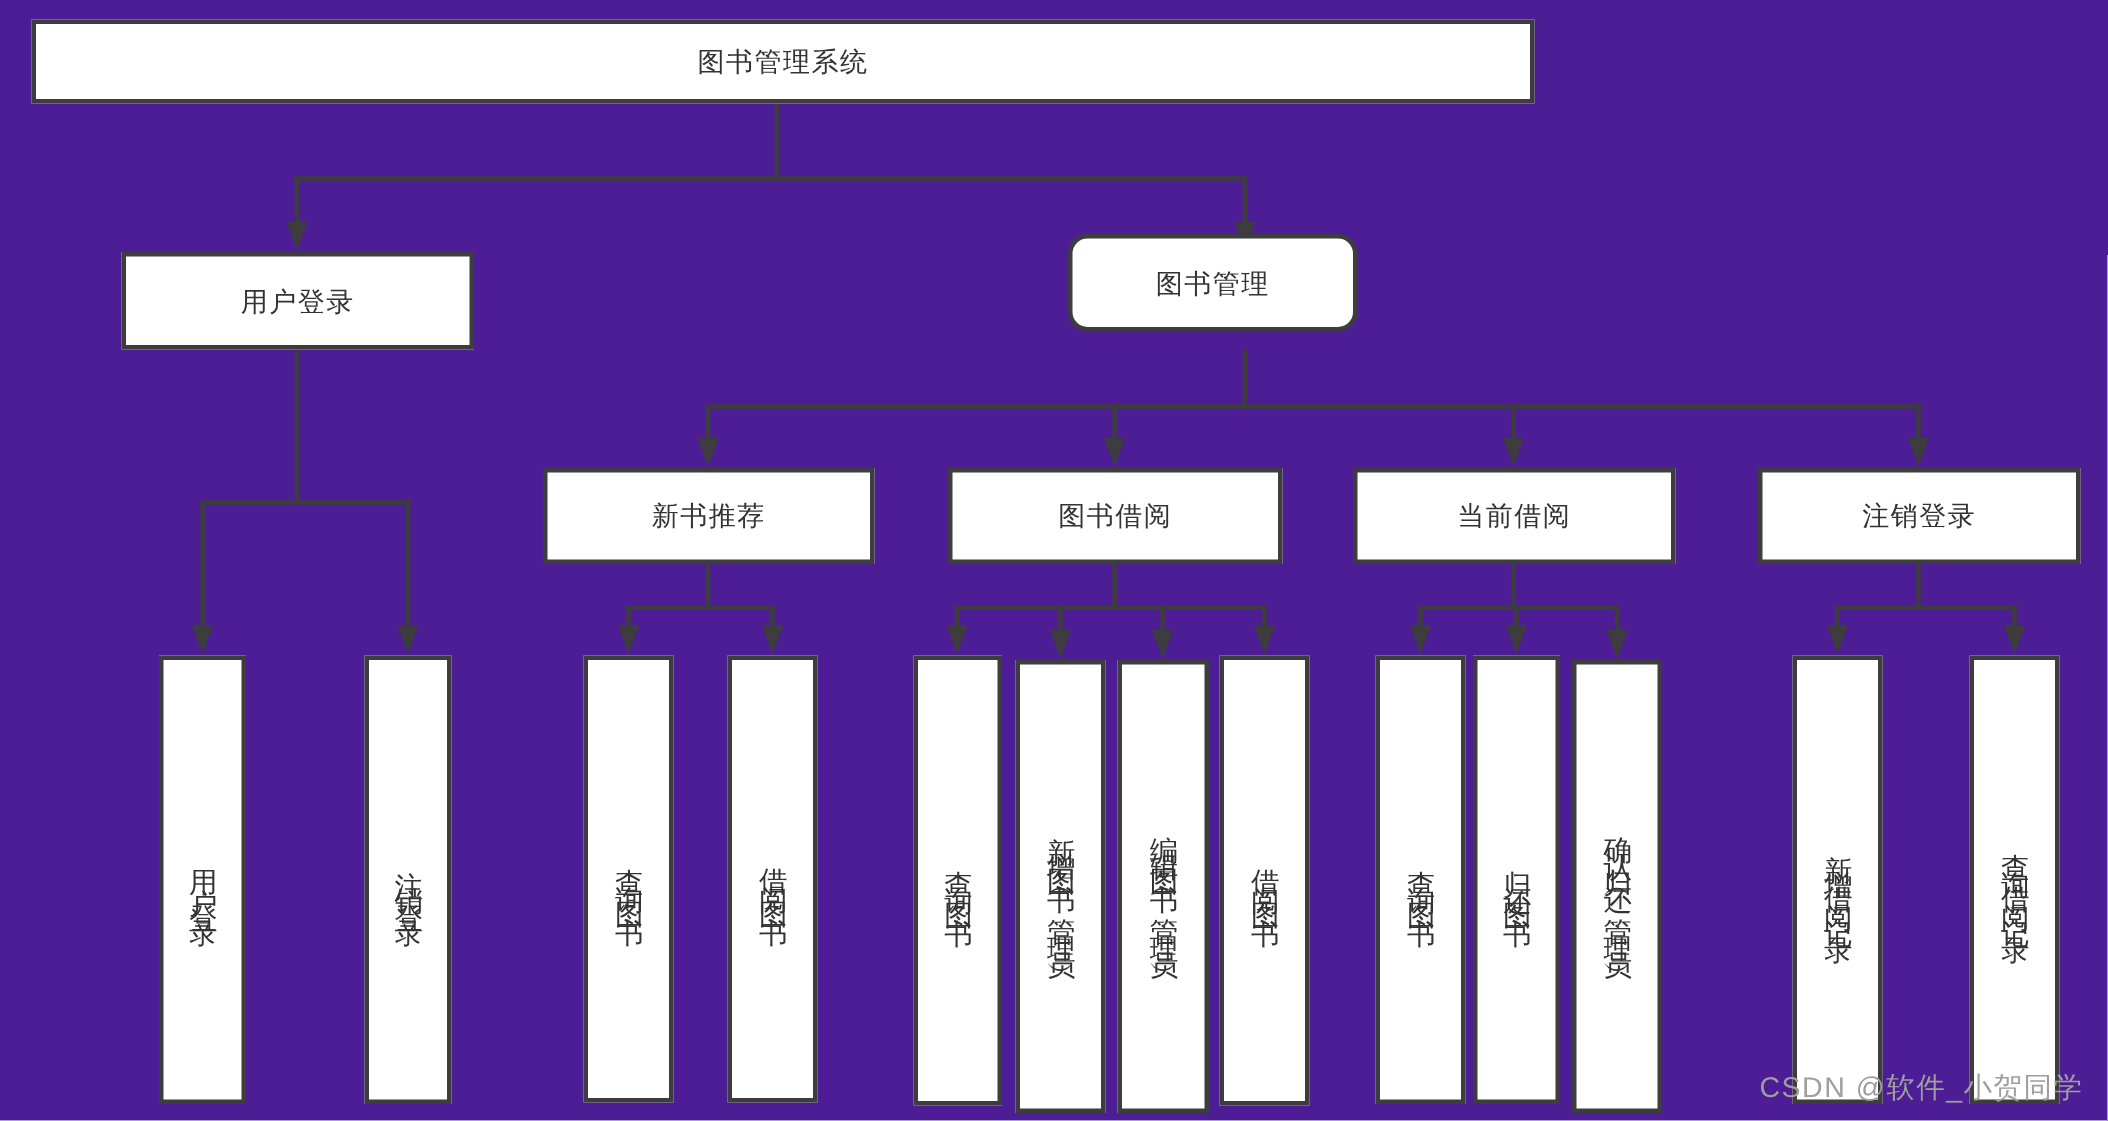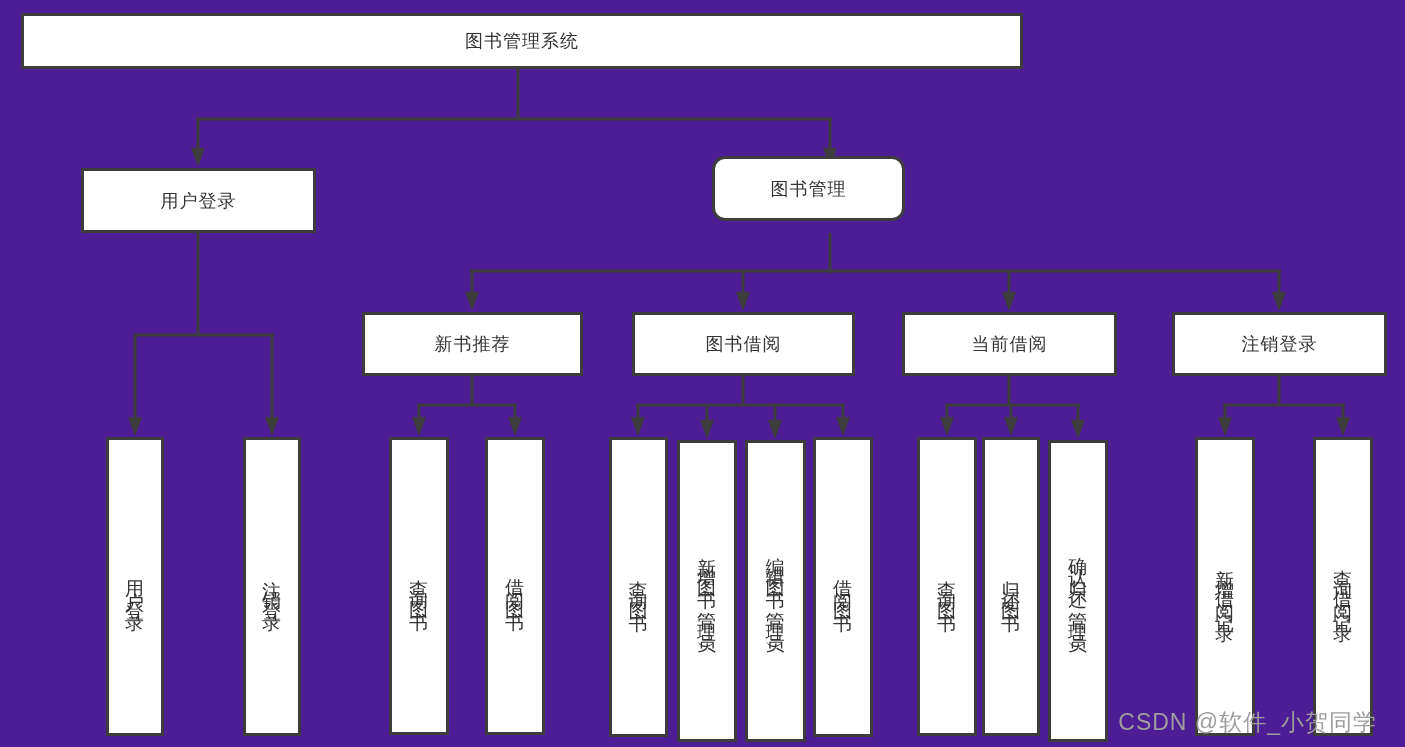--- a/index.html
+++ b/index.html
@@ -32,23 +32,23 @@
   }
   #connector-layer{
     position:absolute;
     left:0;top:0;
     pointer-events:none;
   }
   #connector-layer line{stroke:#3d3d3d;stroke-width:3;}
   #connector-layer path{fill:#3d3d3d;}
   .watermark{
     position:absolute;
-    right:28px;
+    right:16px;
     bottom:9px;
-    font-size:23px;
+    font-size:19px;
     color:#9e9e9e;
     letter-spacing:1px;
     white-space:nowrap;
   }
 </style>
 </head>
 <body>
 
 <div id="canvas">
 

